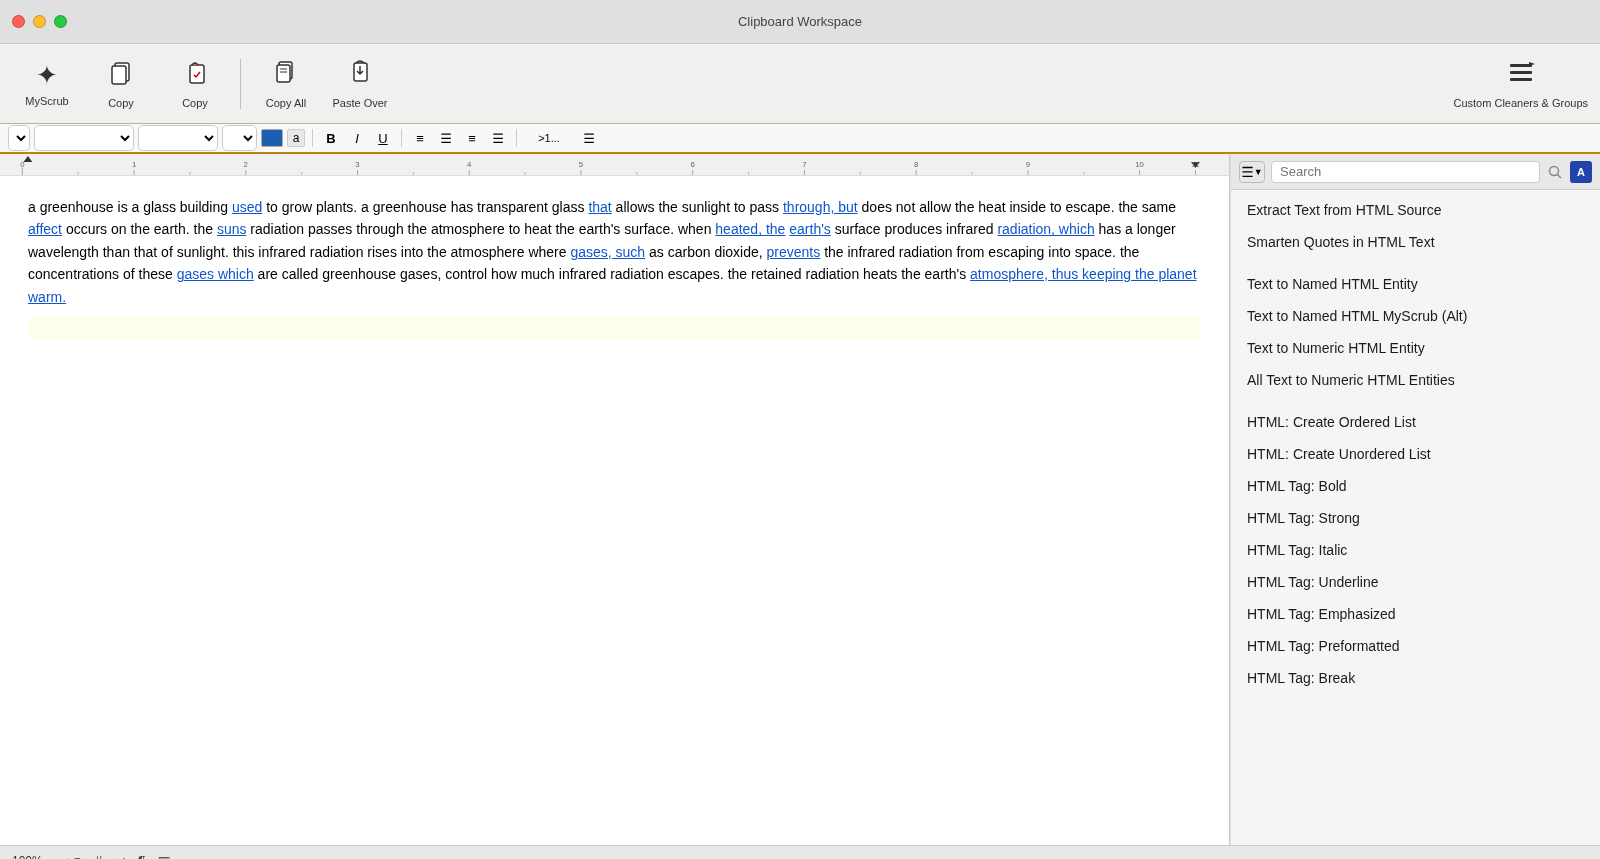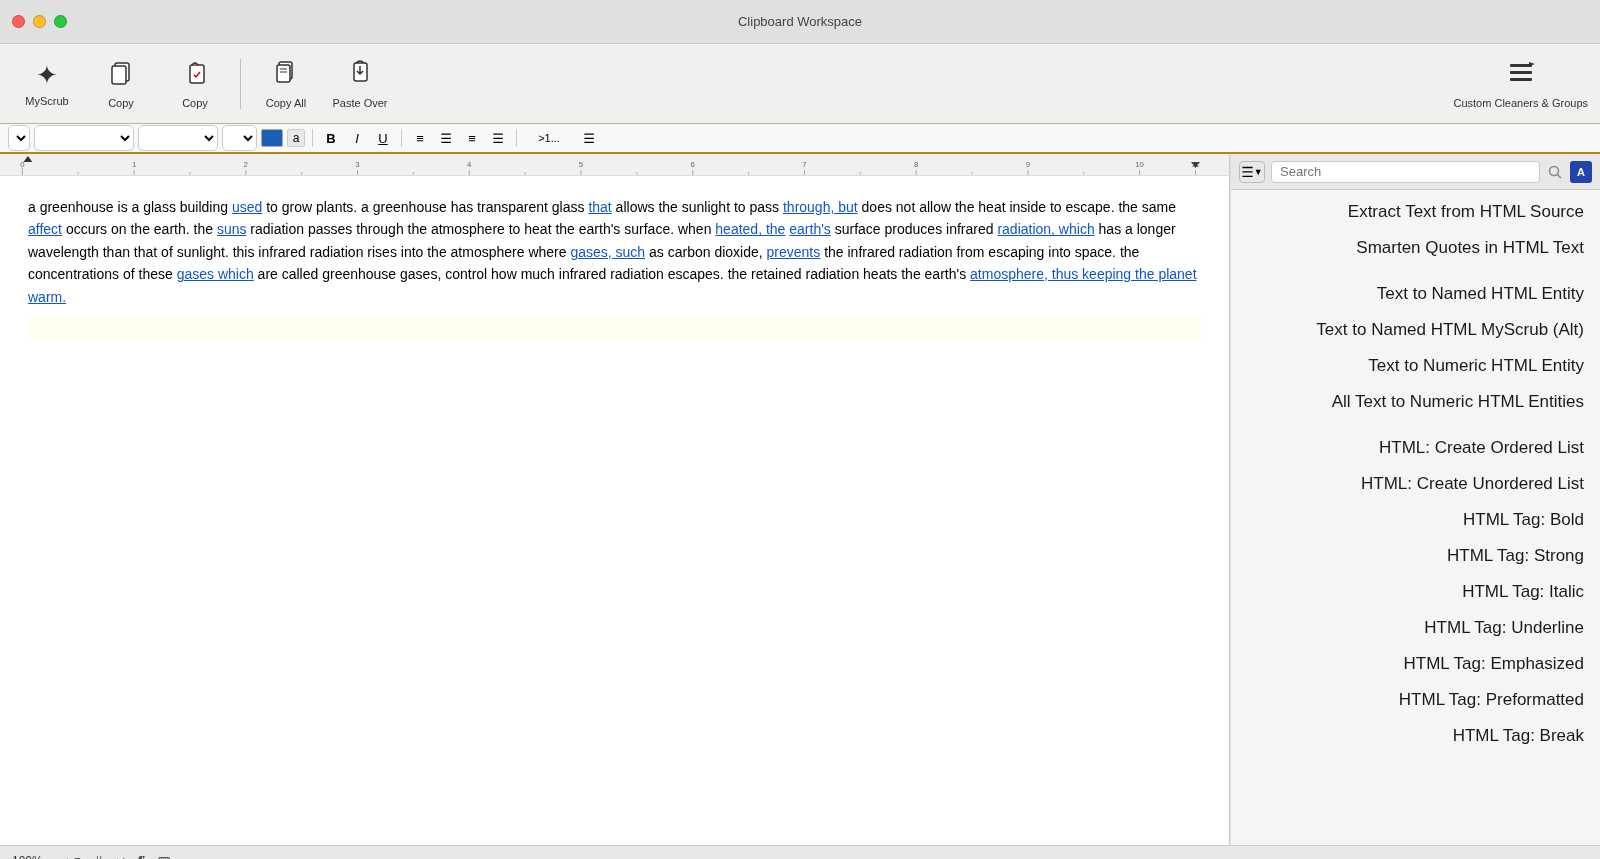--- a/index.html
+++ b/index.html
@@ -234,25 +234,24 @@
       font-size: 11px;
       font-weight: bold;
     }
     .right-panel-list {
       flex: 1;
       overflow-y: auto;
       padding: 4px 0;
     }
     .list-item {
       padding: 8px 16px;
-      font-size: 17px;
+      font-size: 14px;
       color: #1a1a1a;
       cursor: pointer;
       border-bottom: none;
-      text-align: right;
     }
     .list-item-gap {
       height: 10px;
     }
 
     
     .status-bar {
       height: 30px;
       background: #e8e8e8;
       border-top: 1px solid #ccc;

